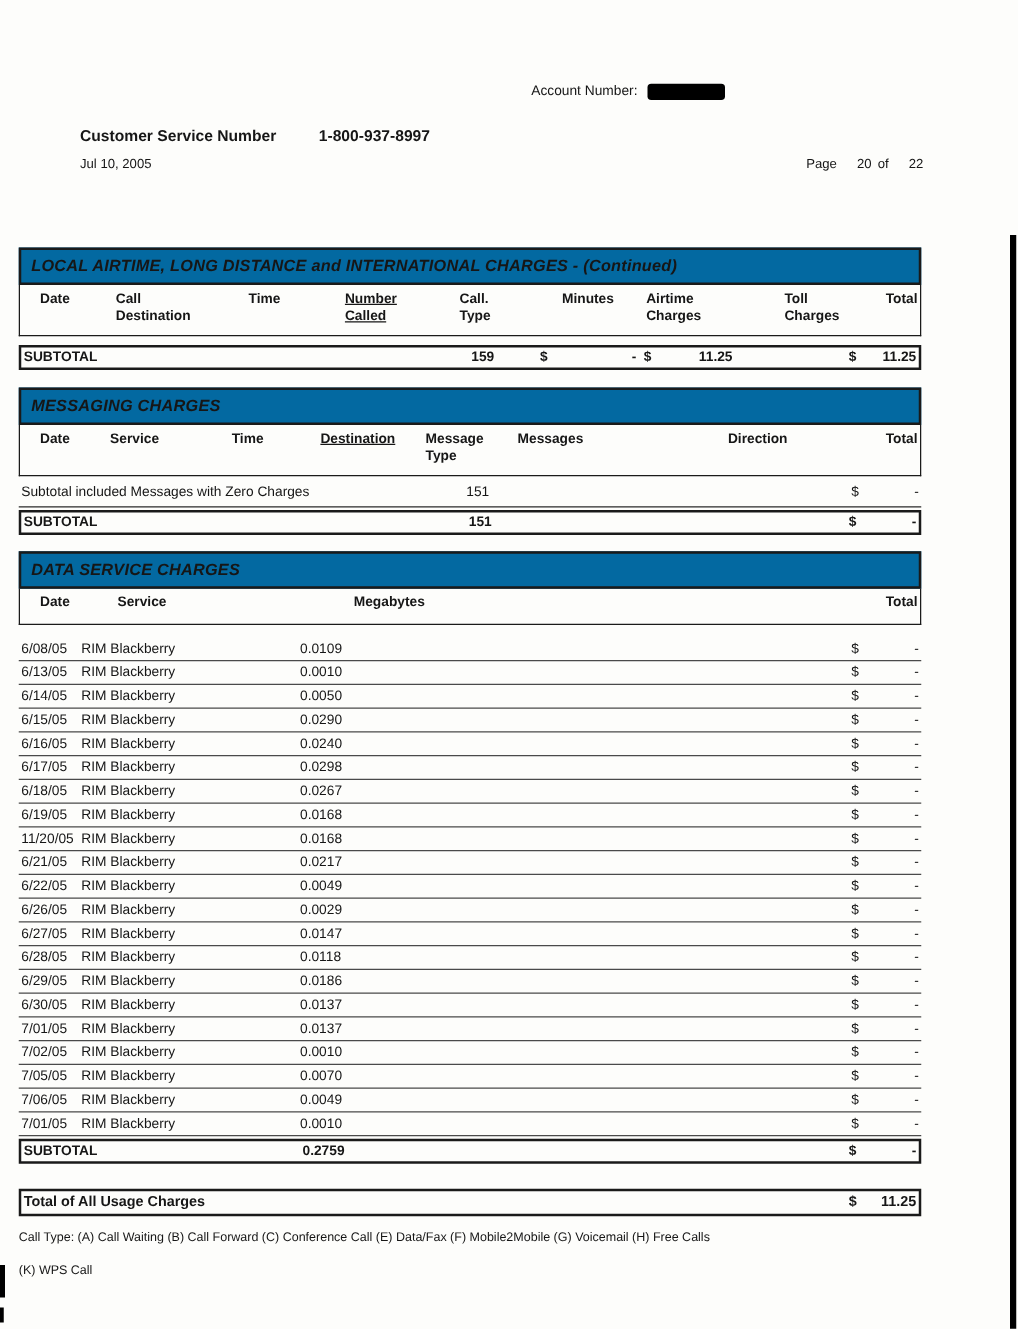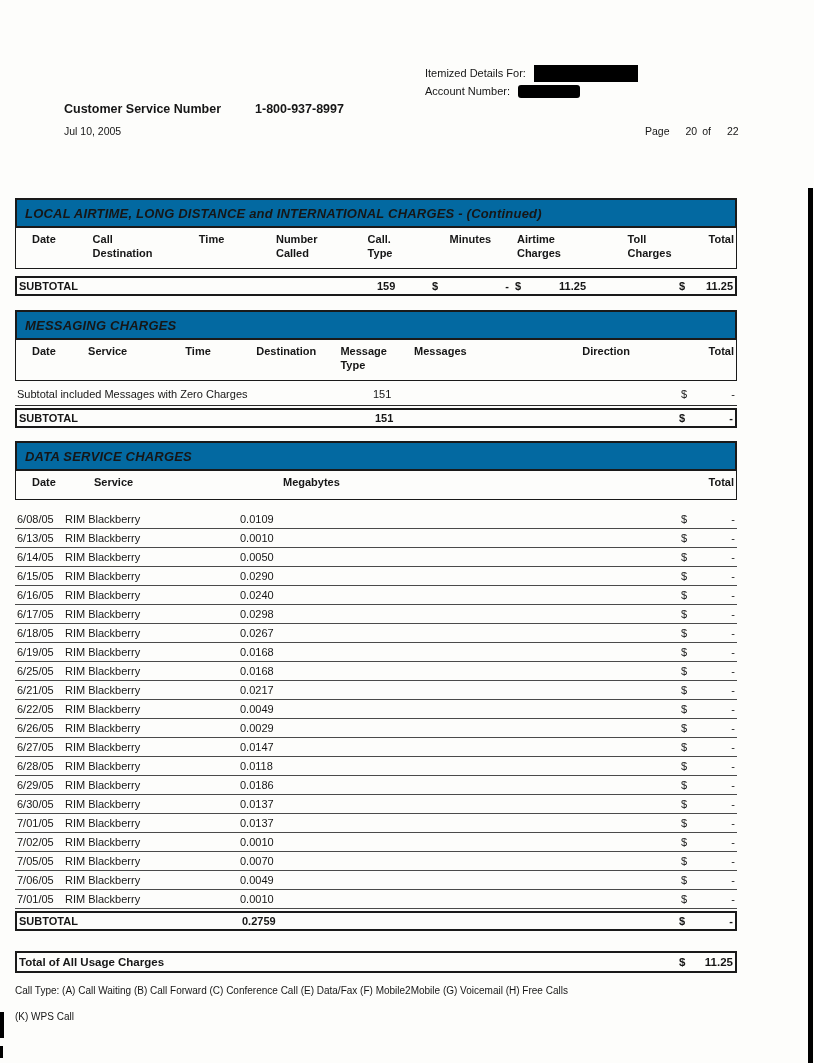--- a/index.html
+++ b/index.html
@@ -45,21 +45,21 @@
   }
   .total-box {
     border: 2px solid #1a1a1a; margin-top: 20px; padding: 3px 2px;
     font-size: 11.5px; font-weight: bold; display: flex; align-items: center; justify-content: space-between; min-height: 21px;
   }
 
   
   .c-date  { width: 48px; }
   .c-dest  { width: 95px; }
   .c-time  { width: 65px; }
-  .c-num   { width: 80px; }
+  .c-num   { width: 80px; text-decoration: underline; }
   .c-ctype { width: 70px; }
   .c-min   { width: 55px; }
   .c-air   { width: 83px; }
   .c-toll  { width: 85px; }
   .c-toll.hdr { padding-left: 16px; }
   .c-total { flex: 1; display: flex; justify-content: flex-end; text-align: center; }
   .lc-sublabel { width: 358px; }
   .money { display: flex; justify-content: space-between; }
   .m-air  { width: 83px; padding-right: 6px; }
   .m-toll { width: 85px; padding-right: 14px; }
@@ -97,24 +97,20 @@
 </head>
 <body>
 
 <div class="sheet">
 
   <div class="artifact-right"></div>
   <div class="artifact-left1"></div>
   <div class="artifact-left2"></div>
 
   <div class="top-right">
-    <div class="tr-line">
-      <span>Itemized Details For:</span>
-      <span class="redact r1"></span>
-    </div>
     <div class="tr-line">
       <span>Account Number:</span>
       <span class="redact r2"></span>
     </div>
   </div>
 
   <div class="csn-row">
     <span>Customer Service Number</span>
     <span class="csn-number">1-800-937-8997</span>
   </div>
@@ -300,21 +296,21 @@
             <span class="ds-service">RIM Blackberry</span>
             <span class="ds-mb">0.0168</span>
             <span class="ds-total">
               <span class="money money-total">
                 <span>$</span>
                 <span>-</span>
               </span>
             </span>
           </div>
           <div class="ds-row">
-            <span class="ds-date">6/25/05</span>
+            <span class="ds-date">11/20/05</span>
             <span class="ds-service">RIM Blackberry</span>
             <span class="ds-mb">0.0168</span>
             <span class="ds-total">
               <span class="money money-total">
                 <span>$</span>
                 <span>-</span>
               </span>
             </span>
           </div>
           <div class="ds-row">

